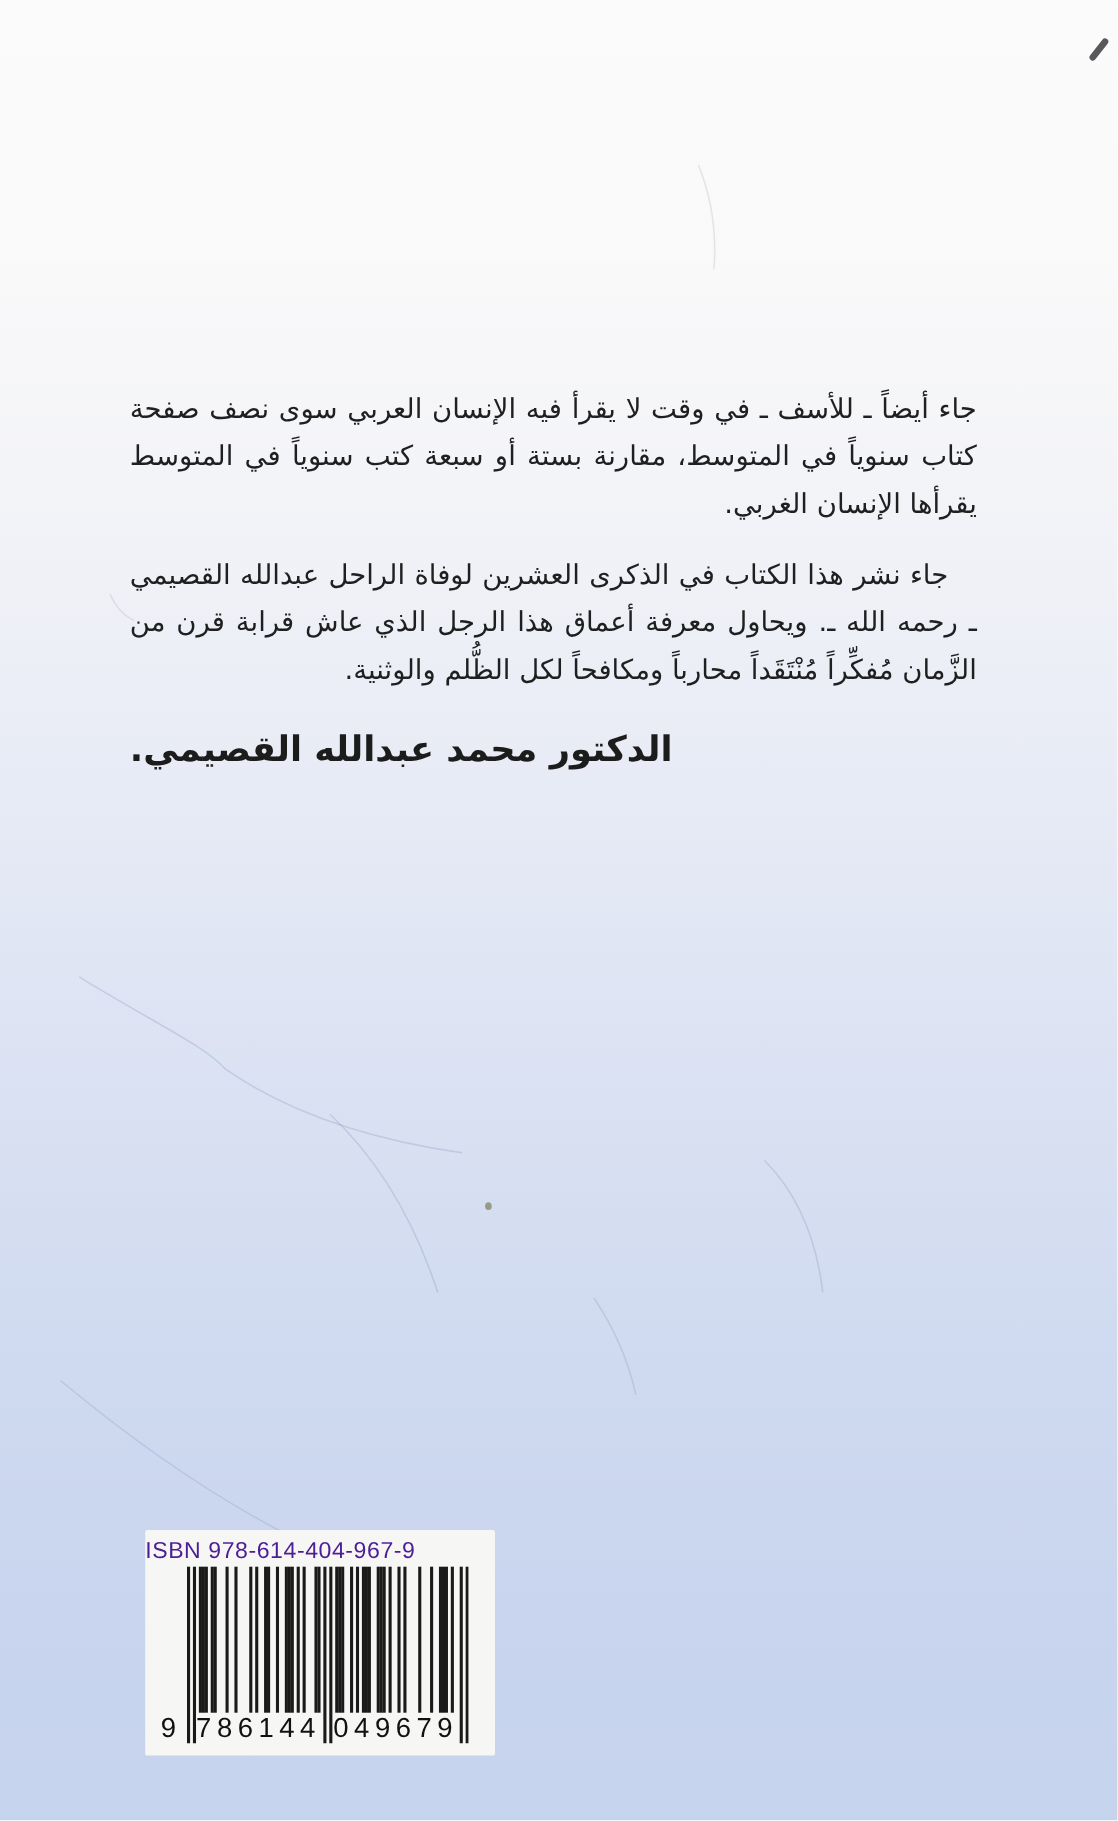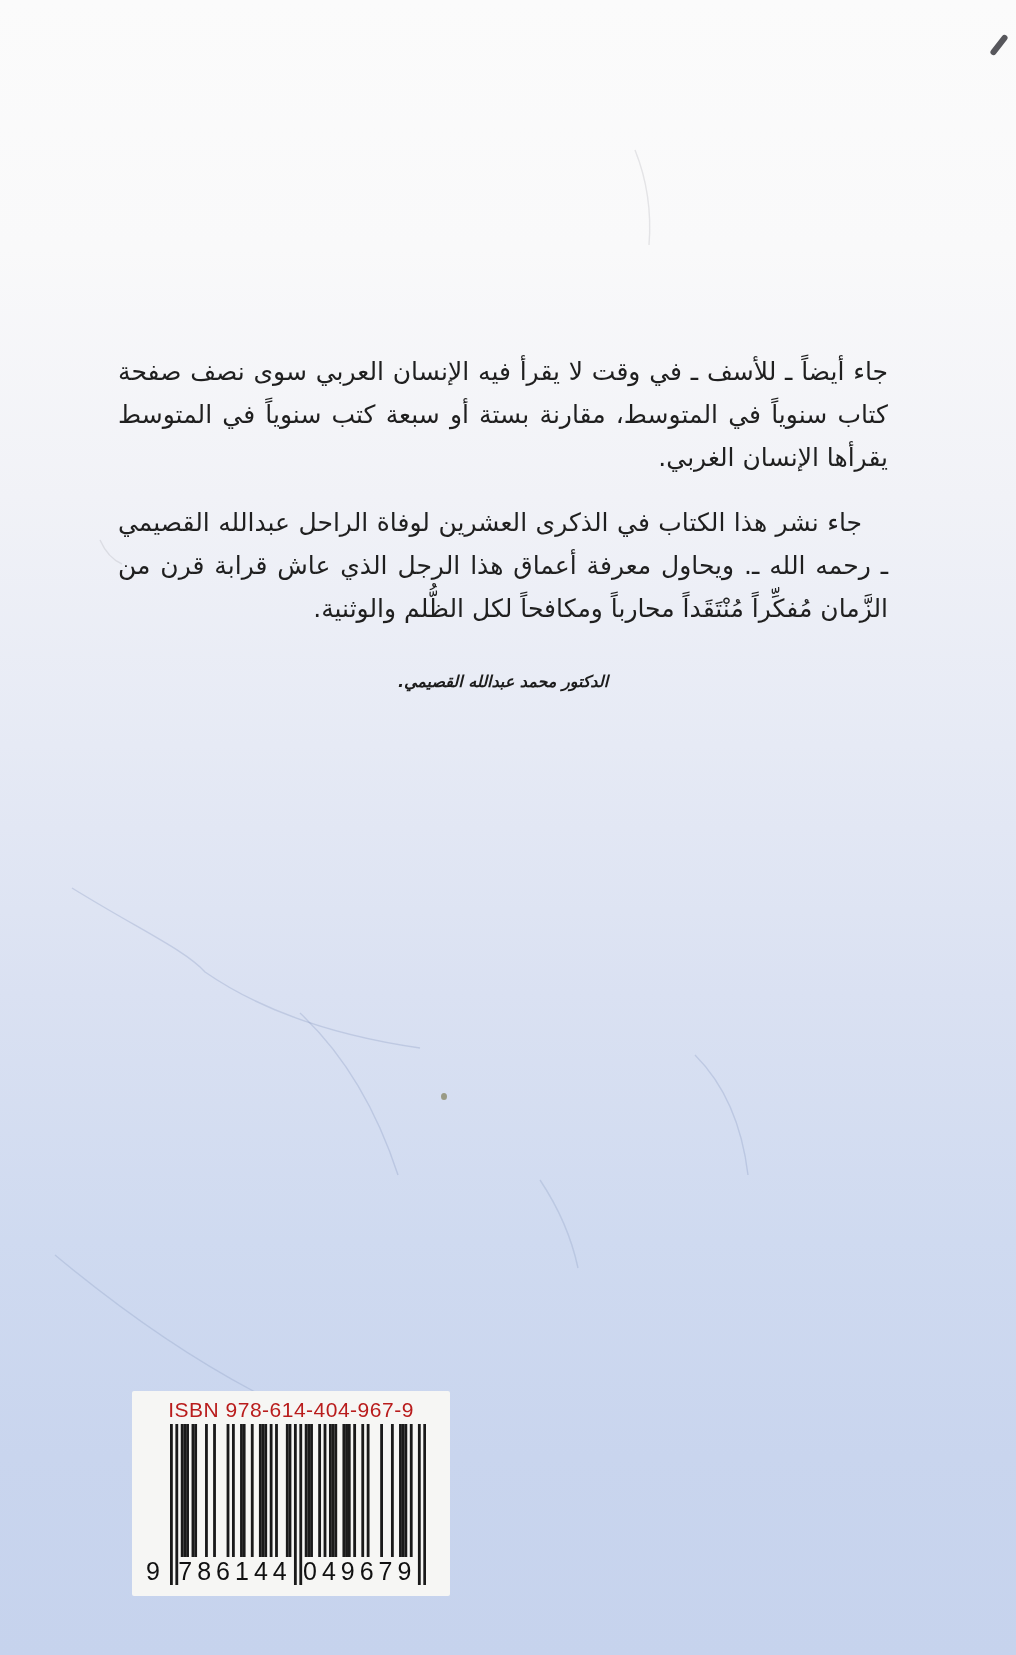--- a/index.html
+++ b/index.html
@@ -31,32 +31,32 @@
     border-radius: 50%; opacity: .85;
   }
   .text-block {
     position: absolute; top: 350px; right: 128px; left: 118px;
     direction: rtl; text-align: justify;
     color: #1f1f1f; font-size: 25px; line-height: 43px;
   }
   .para { margin: 0 0 22px 0; }
   .para-first { text-indent: 26px; }
   .signature {
-    margin: 30px 0 0 0; text-align: center;
-    font-weight: bold; font-size: 16px; color: #1c1c1c; font-style: italic;
+    margin: 30px 0 0 0; text-align: left;
+    font-weight: bold; font-size: 32px; color: #1c1c1c;
   }
   .barcode-box {
     position: absolute; left: 132px; top: 1391px;
     width: 318px; height: 205px;
     background: #f6f6f4; border-radius: 2px;
   }
   .isbn-text {
-    margin-top: 7px; text-align: center;
+    margin-top: 7px; text-align: left;
     font-family: "Liberation Sans", sans-serif;
-    font-size: 21px; letter-spacing: 0.5px; color: #b91c1c;
+    font-size: 21px; letter-spacing: 0.5px; color: #4c1d95;
     direction: ltr;
   }
   #barcode-svg { position: absolute; left: 38px; top: 33px; }
   .barcode-digits {
     position: absolute; left: 0; right: 0; top: 166px; height: 28px;
     direction: ltr; font-family: "Liberation Sans", sans-serif;
     font-size: 25px; color: #111;
   }
   .bd { position: absolute; top: 0; }
   .bd-first { left: 8px;  width: 26px;  text-align: center; }

